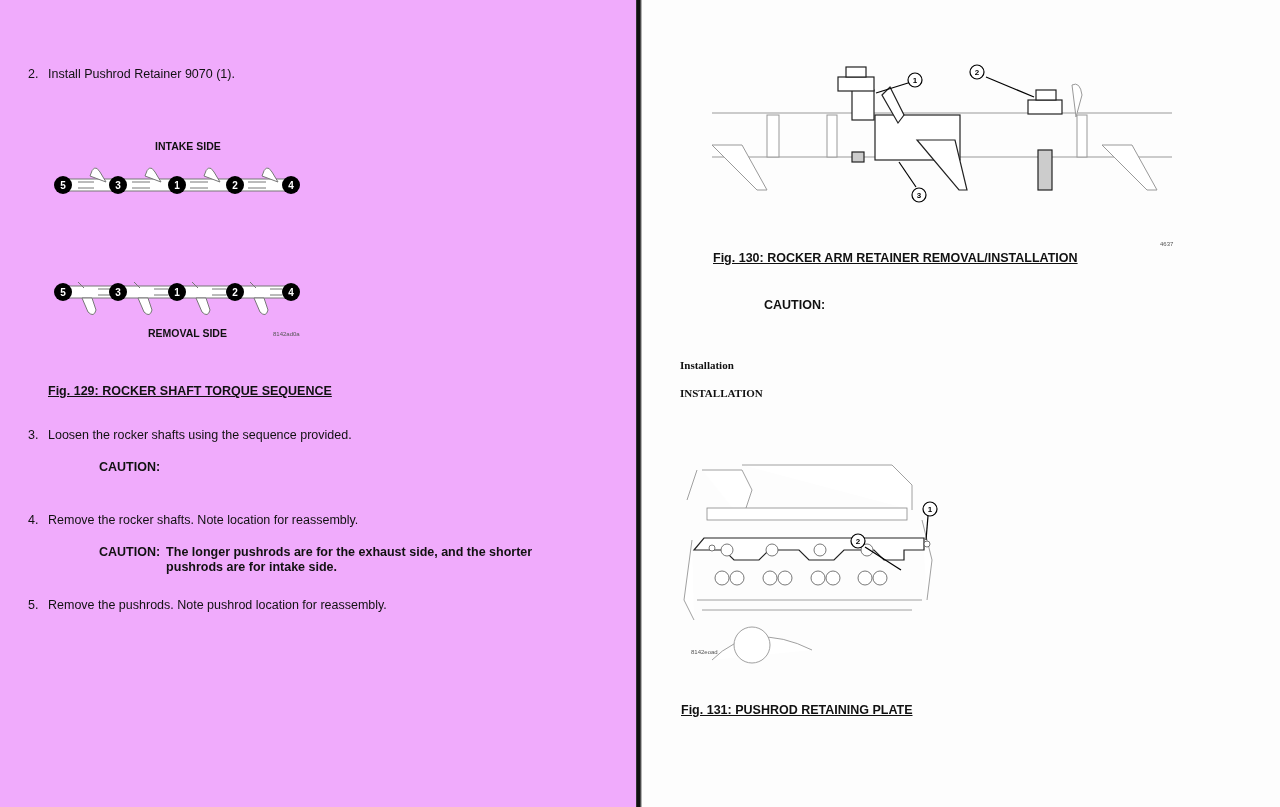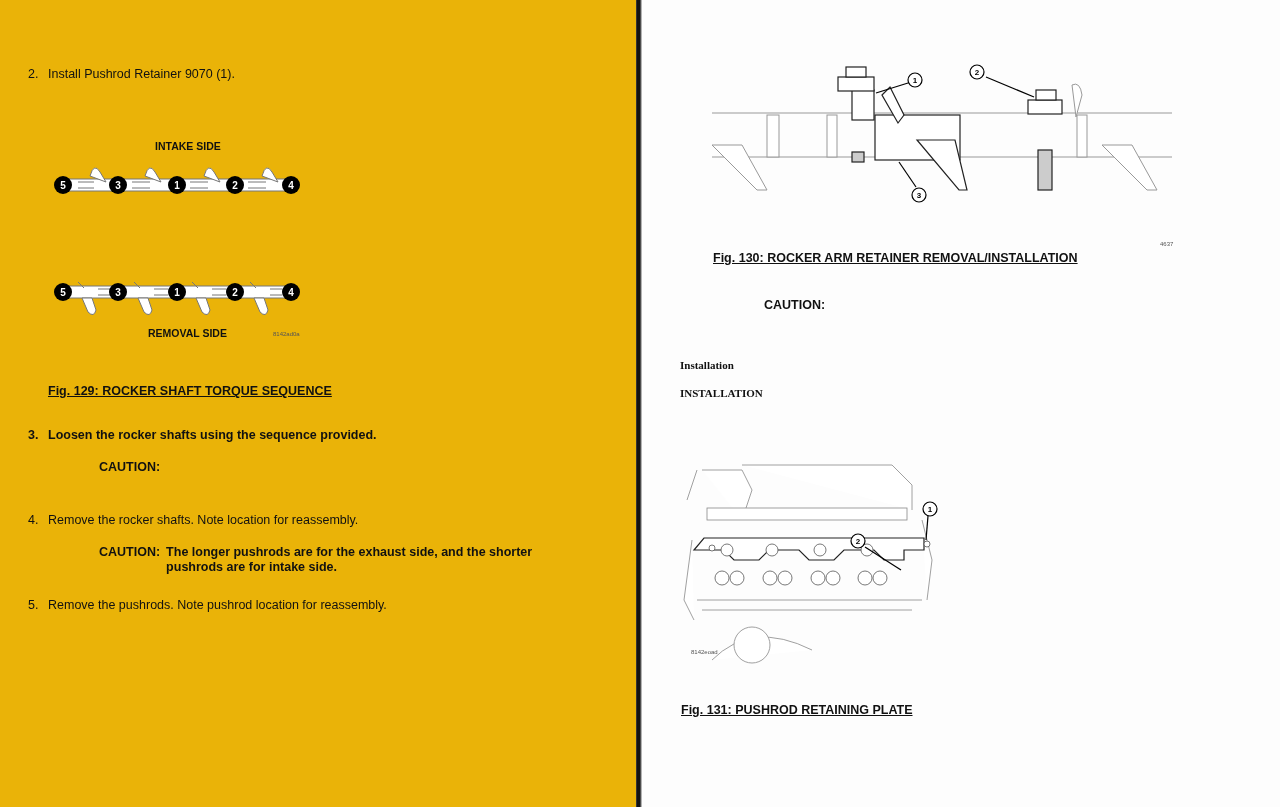--- a/index.html
+++ b/index.html
@@ -1,18 +1,18 @@
 <!DOCTYPE html>
 <html><head>
 <meta charset="utf-8">
 <style>
   html, body { margin:0; padding:0; }
   body { width:1280px; height:807px; background:#ffffff; position:relative; overflow:hidden;
          font-family:"Liberation Sans", sans-serif; color:#111; }
-  .page { position:absolute; top:0; height:807px; background:#eab308; }
+  .page { position:absolute; top:0; height:807px; background:#f0abfc; }
   .page-left { left:0; width:636px; }
   .page-right { left:642px; width:638px; background:#fdfdfd; }
   .divider { position:absolute; left:636px; top:0; width:6px; height:807px;
              background:linear-gradient(to right,#555 0,#111 1px,#111 4px,#888 5px,#ddd 6px); }
   .abs { position:absolute; }
   .step { font-size:12.5px; white-space:nowrap; }
   .step .num { display:inline-block; width:20px; }
   .fig-cap { font-size:12.5px; font-weight:bold; text-decoration:underline; white-space:nowrap; }
   .caution { font-size:12.5px; font-weight:bold; display:flex; line-height:15px; }
   .caution .lbl { white-space:nowrap; margin-right:6px; }
@@ -101,21 +101,21 @@
         <text x="241" y="26">4</text>
       </g>
     </svg>
 
     <div class="abs diag-label" style="left:148px; top:327px;">REMOVAL SIDE</div>
     <div class="abs code-label" style="left:273px; top:331px;">8142ad0a</div>
 
     <div class="abs fig-cap" style="left:48px; top:384px;">Fig. 129: ROCKER SHAFT TORQUE SEQUENCE</div>
   </div>
 
-  <div class="abs step" style="left:28px; top:428px;font-weight:bold;">
+  <div class="abs step" style="left:28px; top:428px;">
     <span class="num">3.</span><span>Loosen the rocker shafts using the sequence provided.</span>
   </div>
 
   <div class="abs caution" style="left:99px; top:460px; width:500px;">
     <span class="lbl">CAUTION:</span>
   </div>
 
   <div class="abs step" style="left:28px; top:513px;">
     <span class="num">4.</span><span>Remove the rocker shafts. Note location for reassembly.</span>
   </div>

